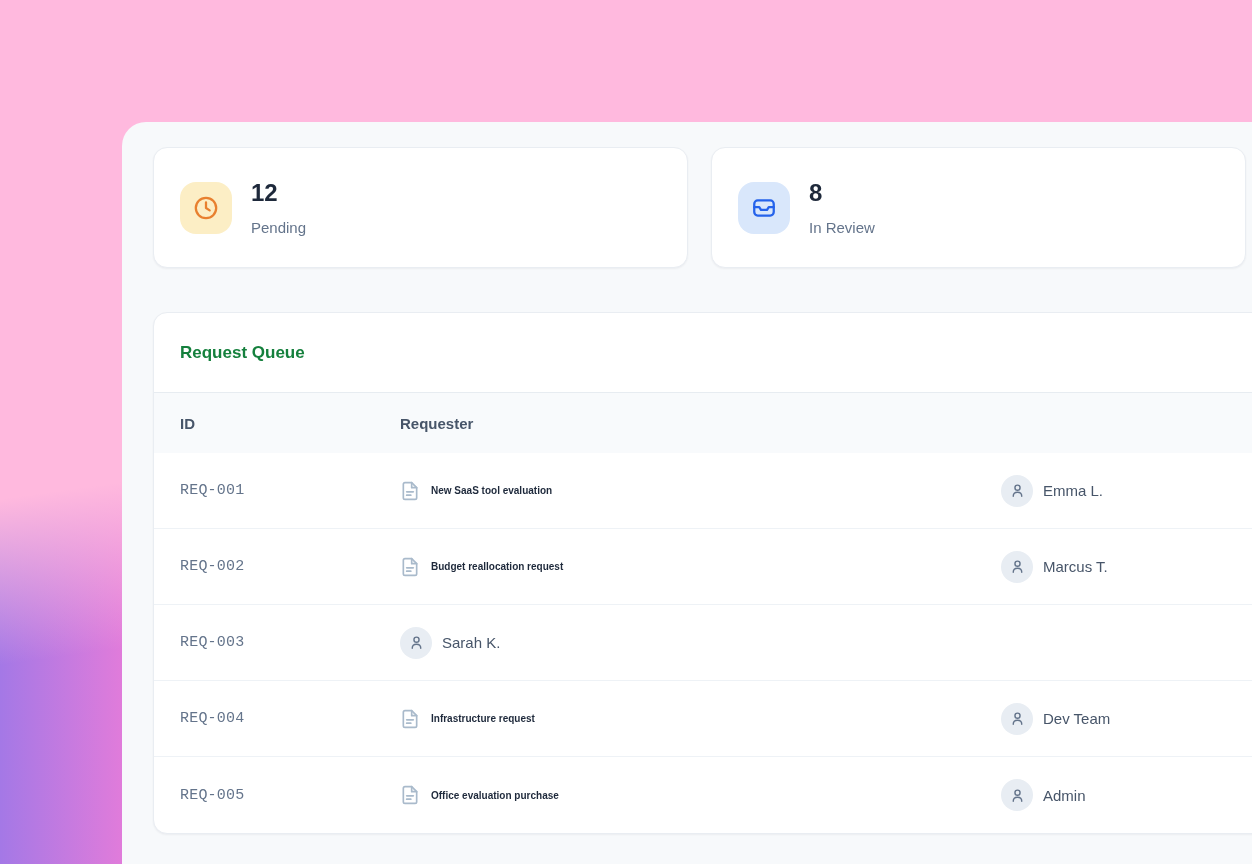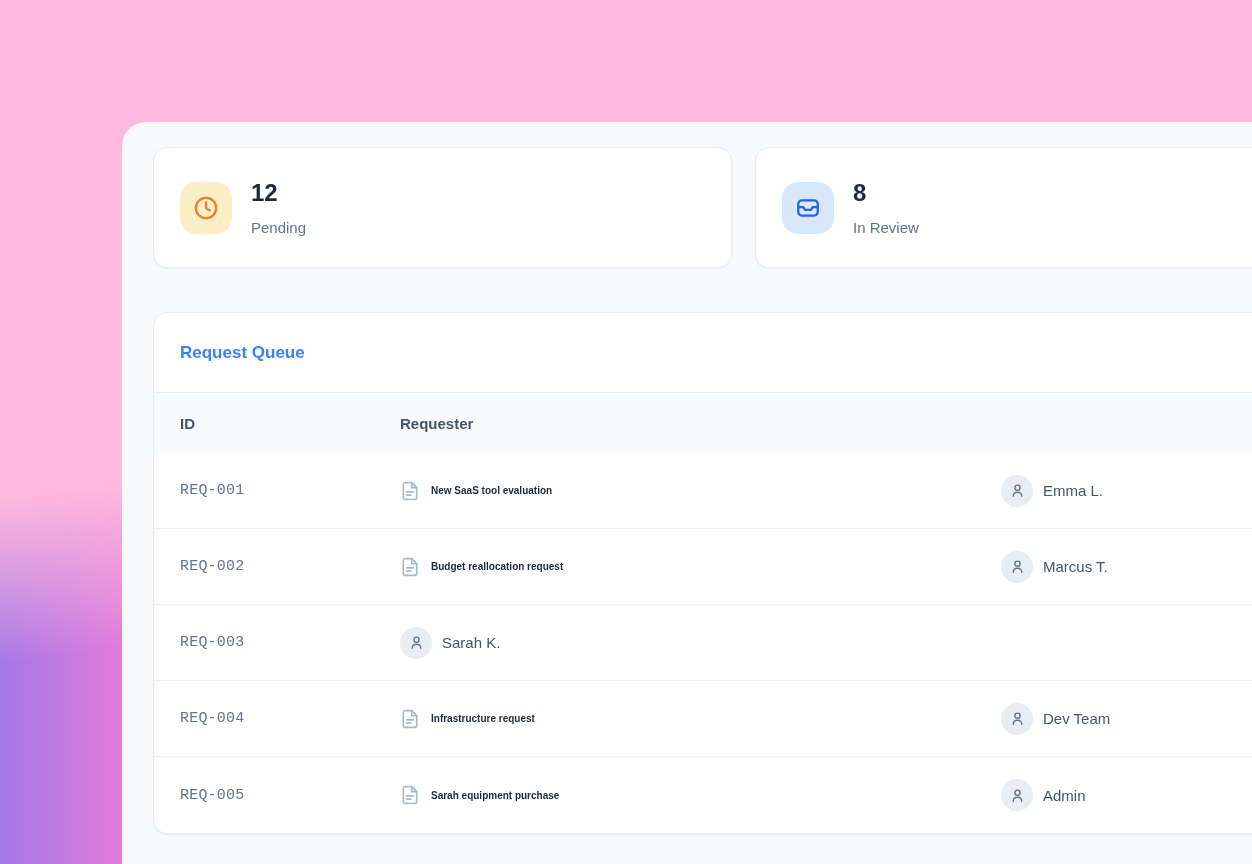--- a/index.html
+++ b/index.html
@@ -23,21 +23,21 @@
     height: 860px;
     background: #f7f9fb;
     border-radius: 24px;
     padding: 25px 31px;
     box-sizing: border-box;
   }
 
   
   .stats { display: flex; gap: 23px; }
   .stat-card {
-    width: 579px;
+    width: 535px;
     height: 121px;
     background: #ffffff;
     border: 1px solid #e9edf2;
     border-radius: 14px;
     box-shadow: 0 1px 2px rgba(15,23,42,0.05);
     display: flex;
     align-items: center;
     padding-left: 26px;
     box-sizing: border-box;
     flex: none;
@@ -67,21 +67,21 @@
     overflow: hidden;
   }
   .card-head {
     height: 80px;
     padding: 0 26px;
     display: flex;
     align-items: center;
     border-bottom: 1px solid #e7ecf1;
     box-sizing: border-box;
   }
-  .card-title { font-size: 17px; font-weight: 700; color: #3b82f6; }
+  .card-title { font-size: 17px; font-weight: 700; color: #15803d; }
 
   .thead, .trow {
     display: grid;
     grid-template-columns: 220px 601px 1fr;
     align-items: center;
     padding: 0 26px;
     box-sizing: border-box;
   }
   .thead {
     height: 60px;
@@ -250,21 +250,21 @@
       <div class="cell-id">REQ-005</div>
       <div class="cell-request">
         <span class="doc-icon">
           <svg viewBox="0 0 24 24" fill="none" stroke="currentColor" stroke-width="2" stroke-linecap="round" stroke-linejoin="round">
             <path d="M14 2H6a2 2 0 0 0-2 2v16a2 2 0 0 0 2 2h12a2 2 0 0 0 2-2V8z"></path>
               <path d="M14 2v6h6"></path>
               <path d="M8 13h8"></path>
               <path d="M8 17h5"></path>
           </svg>
         </span>
-        <span>Sarah equipment purchase</span>
+        <span>Office evaluation purchase</span>
       </div>
       <div class="cell-requester">
         <span class="avatar">
           <svg viewBox="0 0 24 24" fill="none" stroke="currentColor" stroke-width="2" stroke-linecap="round" stroke-linejoin="round">
             <circle cx="12" cy="8" r="3.6"></circle>
               <path d="M6 20c0-3.4 2.7-5.6 6-5.6s6 2.2 6 5.6"></path>
           </svg>
         </span>
         <span>Admin</span>
       </div>

